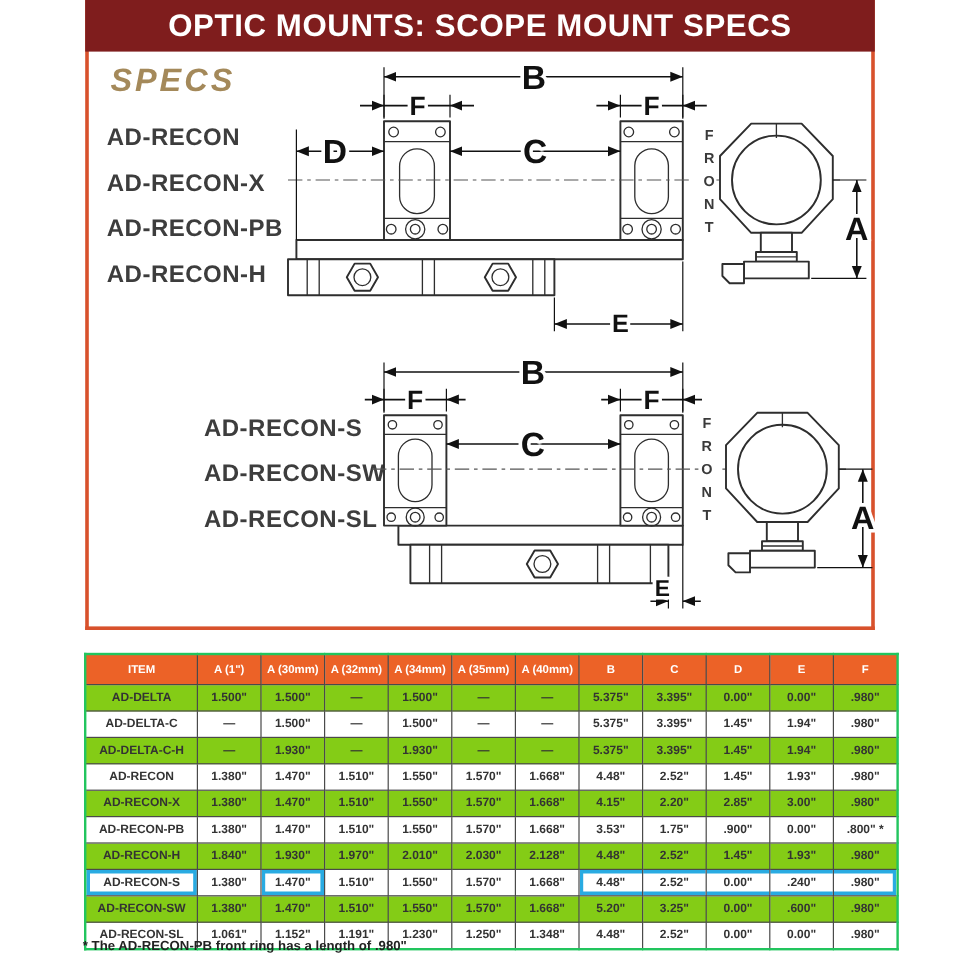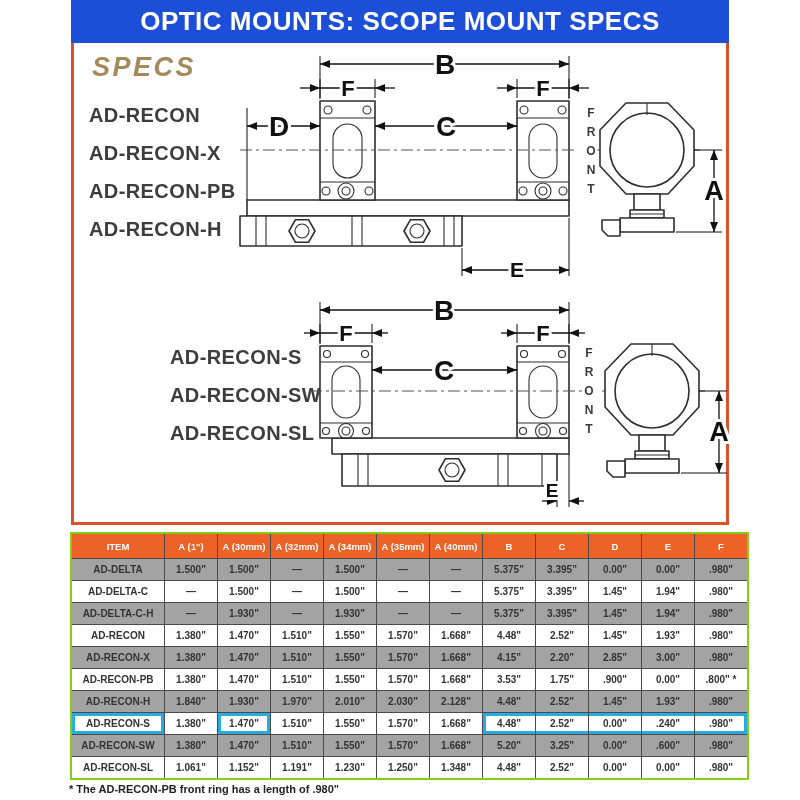--- a/index.html
+++ b/index.html
@@ -6,21 +6,21 @@
   body{
     width:800px;height:800px;position:relative;background:#fff;
     font-family:"Liberation Sans",sans-serif;overflow:hidden;
   }
   
   .frame{
     position:absolute;left:71px;top:0;width:658px;height:525px;
     border:3px solid #d8512c;border-top:none;box-sizing:border-box;background:#fff;
   }
   .header-bar{
-    position:absolute;left:-3px;top:0;width:658px;height:43px;background:#1d4ed8;
+    position:absolute;left:-3px;top:0;width:658px;height:43px;background:#7f1d1d;
     display:flex;align-items:center;justify-content:center;
   }
   .header-title{color:#fff;font-size:26px;font-weight:700;letter-spacing:.5px;white-space:nowrap;}
   .specs-heading{
     position:absolute;left:18px;top:52px;font-size:27px;font-weight:700;
     letter-spacing:2.5px;color:#a4895a;font-style:italic;
   }
   .model-list{position:absolute;}
   .model-list-1{left:15px;top:96px;}
   .model-list-2{left:96px;top:338px;}
@@ -39,33 +39,33 @@
   .part{fill:#fff;stroke:#2e2e2e;stroke-width:1.6;stroke-linejoin:round;}
   .thin{fill:none;stroke:#2e2e2e;stroke-width:1.1;}
   .dimline{stroke:#111;stroke-width:1.3;fill:none;}
   .ext{stroke:#111;stroke-width:1;}
   .cl{stroke:#555;stroke-width:1;stroke-dasharray:12 4 3 4;fill:none;}
   text.dim{font-family:"Liberation Sans",sans-serif;font-weight:700;fill:#111;
     text-anchor:middle;paint-order:stroke;stroke:#fff;stroke-width:6px;stroke-linejoin:round;}
   .d28{font-size:28px}.d22{font-size:22px}.d21{font-size:21px}.d27{font-size:27px}.d19{font-size:19px}
   
   .spec-table{
-    position:absolute;left:70px;top:532px;border-collapse:collapse;
-    border:2px solid #84cc16;table-layout:fixed;
+    position:absolute;left:70px;top:544px;border-collapse:collapse;
+    border:2px solid #22c55e;table-layout:fixed;
   }
   .spec-table th{
     background:#ec6227;color:#fff;font-size:9.5px;font-weight:700;height:24px;
     border:1px solid #4a4a4a;text-align:center;width:52px;padding:0;
   }
   .spec-table th:first-child{width:92px;}
   .spec-table td{
     border:1px solid #4a4a4a;text-align:center;font-size:10px;font-weight:700;
     color:#333;height:21px;padding:0;background:#fff;white-space:nowrap;
   }
-  .spec-table tr.alt td{background:#a3a3a3;}
+  .spec-table tr.alt td{background:#84cc16;}
   td.hl-full{box-shadow:inset 0 0 0 3px #29abe2;}
   td.hl-first{box-shadow:inset 3px 0 0 #29abe2,inset 0 3px 0 #29abe2,inset 0 -3px 0 #29abe2;}
   td.hl-mid{box-shadow:inset 0 3px 0 #29abe2,inset 0 -3px 0 #29abe2;}
   td.hl-last{box-shadow:inset -3px 0 0 #29abe2,inset 0 3px 0 #29abe2,inset 0 -3px 0 #29abe2;}
   .footnote{position:absolute;left:69px;top:783px;font-size:11px;font-weight:700;color:#222;}
 </style>
 </head>
 <body>
 
 <div class="frame">

